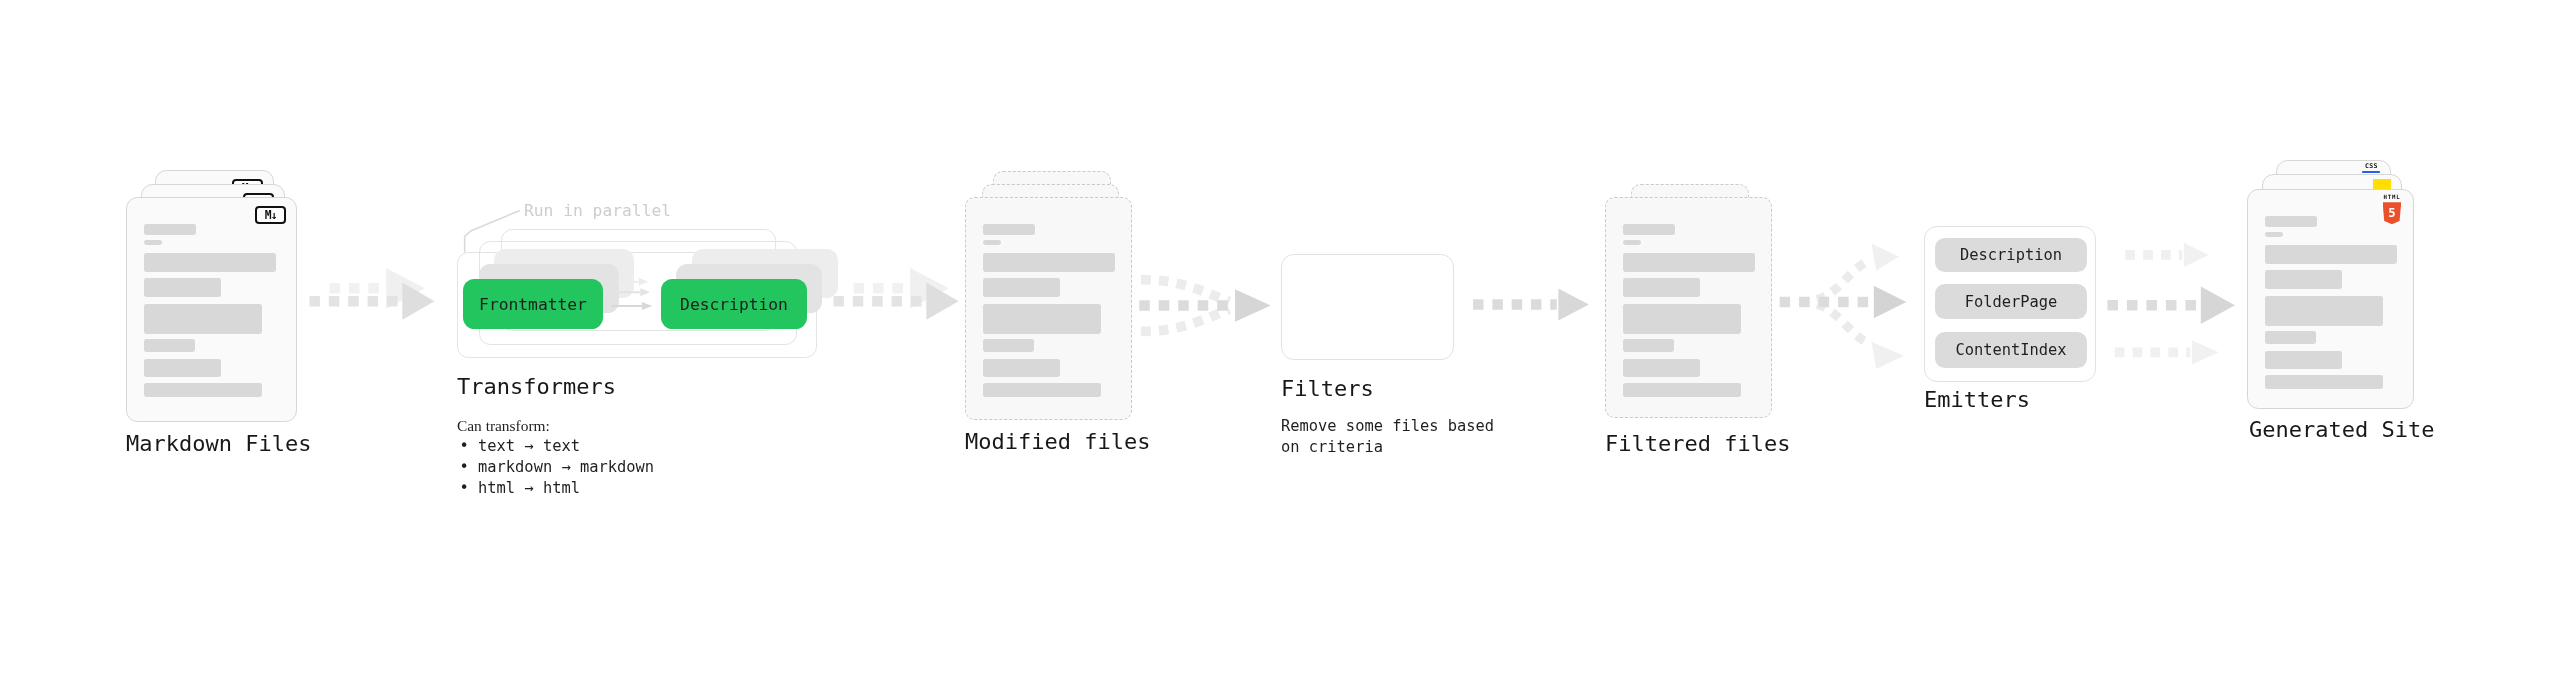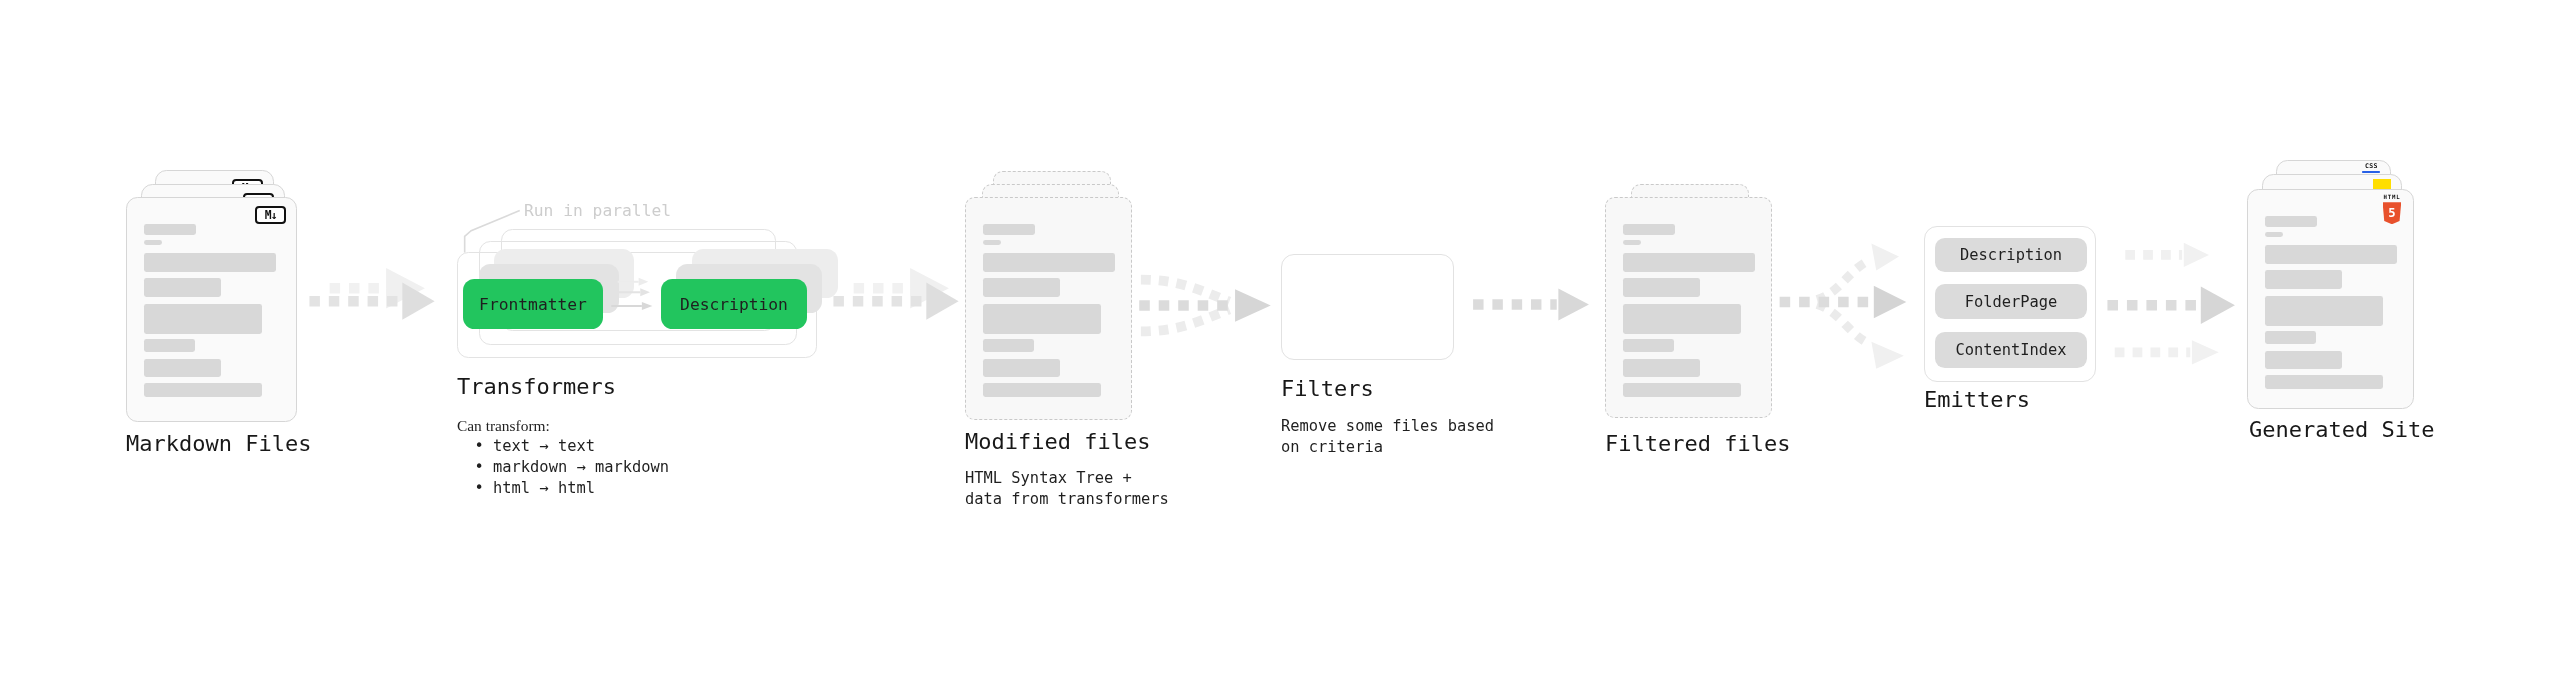--- a/index.html
+++ b/index.html
@@ -119,21 +119,21 @@
       <polygon points="42,33 55,38 42,43" fill="#d8d8d8"></polygon>
   </svg>
 
   <svg style="left:459px;top:203px;" width="81" height="57" viewBox="0 0 100 70">
     <polyline points="75,9 15,34 7,41 7,61" fill="none" stroke="#dadada" stroke-width="2"></polyline>
   </svg>
   <div class="callout-text" style="left:524px;top:201px;">Run in parallel</div>
 
   <div class="stage-label" style="left:457px;top:375px;">Transformers</div>
   <div class="stage-desc" style="left:457px;top:415px;font-family:Liberation Serif, serif;">Can transform:</div>
-  <div class="bullet-list" style="left:468px;top:436px;">
+  <div class="bullet-list" style="left:453px;top:436px;">
     <div>• text → text</div>
     <div>• markdown → markdown</div>
     <div>• html → html</div>
   </div>
 
   <svg style="left:825px;top:264px;" width="138" height="63" viewBox="0 0 170 78">
     <line x1="35" y1="30" x2="105" y2="30" stroke="#f1f1f1" stroke-width="13" stroke-dasharray="13 11"></line>
     <polygon points="105,5 153,30 105,55" fill="#f0f0f0"></polygon>
     <line x1="10" y1="46" x2="125" y2="46" stroke="#e3e3e3" stroke-width="13" stroke-dasharray="13 11"></line>
     <polygon points="125,23 165,46 125,69" fill="#dedede"></polygon>
@@ -149,22 +149,20 @@
           <div class="bar" style="left: 17px; width: 132px; height: 18.7px; top: 55px;"></div>
           <div class="bar" style="left: 17px; width: 77px; height: 18.7px; top: 80px;"></div>
           <div class="bar" style="left: 17px; width: 118px; height: 30px; top: 106px;"></div>
           <div class="bar" style="left: 17px; width: 51px; height: 13px; top: 141px;"></div>
           <div class="bar" style="left: 17px; width: 77px; height: 18px; top: 161px;"></div>
           <div class="bar" style="left: 17px; width: 118px; height: 14px; top: 185px;"></div>
         </div>
     </div>
   </div>
   <div class="stage-label" style="left:965px;top:430px;">Modified files</div>
-  <div class="stage-desc" style="left:965px;top:468px;">HTML Syntax Tree +
-data from transformers</div>
 
   <svg style="left:1136px;top:268px;" width="138" height="75" viewBox="0 0 170 92">
     <path d="M 6,14 C 55,14 80,28 115,41" fill="none" stroke="#ececec" stroke-width="12" stroke-dasharray="12 10"></path>
     <path d="M 6,78 C 55,78 80,64 115,51" fill="none" stroke="#ececec" stroke-width="12" stroke-dasharray="12 10"></path>
     <line x1="4" y1="46" x2="120" y2="46" stroke="#dbdbdb" stroke-width="13" stroke-dasharray="13 11"></line>
     <polygon points="122,26 166,46 122,66" fill="#d6d6d6"></polygon>
   </svg>
 
   <div class="group-box" style="left:1281px;top:254px;width:173px;height:106px;"></div>
   <div class="stage-label" style="left:1281px;top:377px;">Filters</div>

